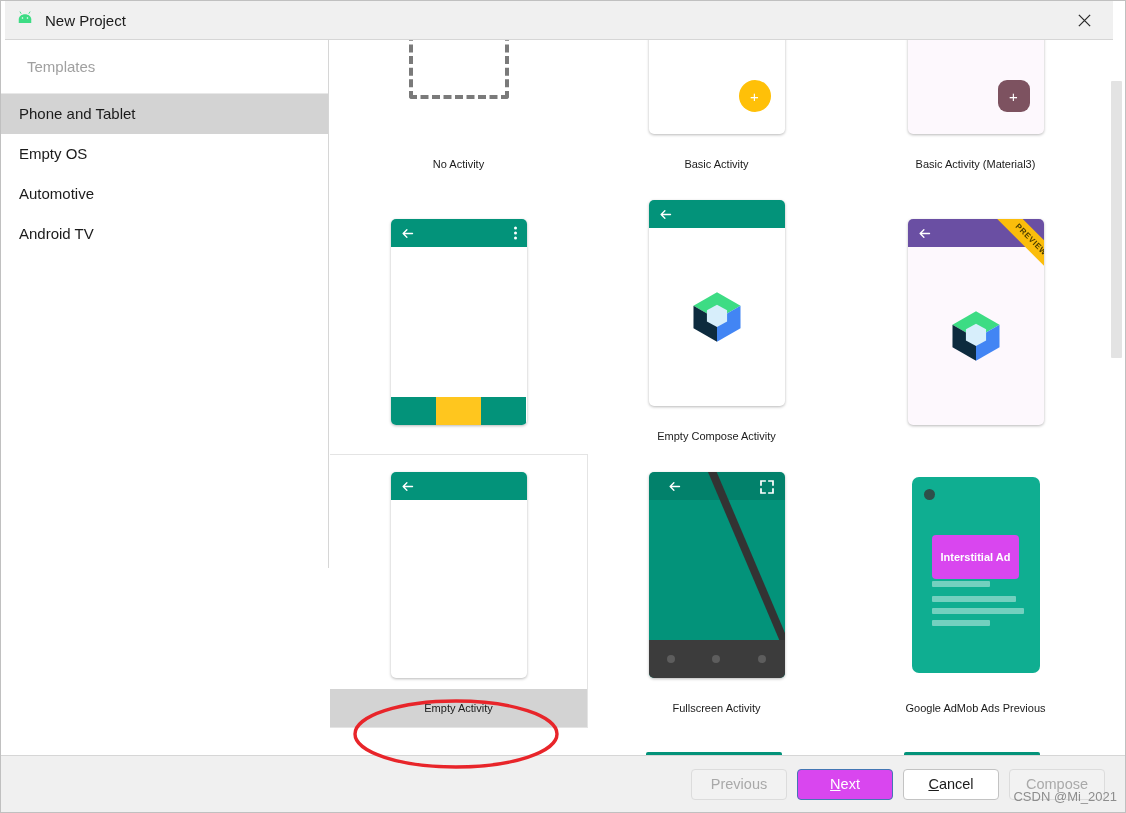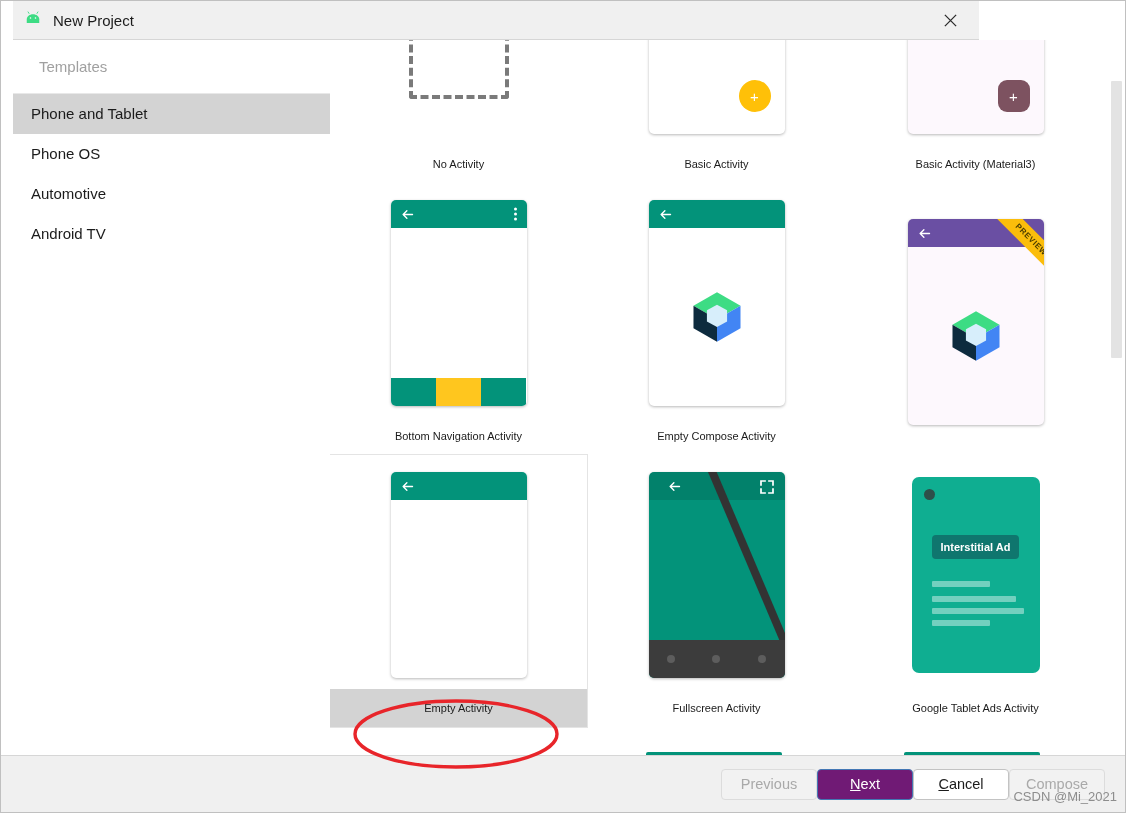--- a/index.html
+++ b/index.html
@@ -12,42 +12,42 @@
   #dialog {
     position: relative;
     width: 1126px; height: 813px;
     background: #ffffff;
     border: 1px solid #c0c0c0;
     overflow: hidden;
   }
 
   
   #titlebar {
-    position: absolute; left: 12px; top: 0;
-    width: 966px; height: 39px;
+    position: absolute; left: 4px; top: 0;
+    width: 1108px; height: 39px;
     background: #f0f0f0;
     border-bottom: 1px solid #d6d6d6;
     display: flex; align-items: center;
   }
   #android-icon { margin-left: 10px; width: 20px; height: 20px; display:block; }
   #titlebar .title {
     margin-left: 10px;
     font-size: 15px; color: #1b1b1b;
   }
   #close-btn {
     position: absolute; right: 0; top: 0;
     width: 58px; height: 38px;
     display: flex; align-items: center; justify-content: center;
     cursor: pointer;
   }
   #close-btn svg { width: 15px; height: 15px; }
 
   
   #sidebar {
-    position: absolute; left: 12px; top: 39px;
+    position: absolute; left: 0; top: 39px;
     width: 328px; height: 528px;
     background: #ffffff;
     border-right: 1px solid #d6d6d6;
   }
   .side-group-label {
     height: 54px; line-height: 54px;
     padding-left: 26px;
     font-size: 15px; color: #a0a0a0;
     border-bottom: 1px solid #e8e8e8;
   }
@@ -201,23 +201,23 @@
     border-radius: 7px;
     overflow: hidden;
   }
   .admob-dot {
     position: absolute; left: 12px; top: 12px;
     width: 11px; height: 11px; border-radius: 50%;
     background: #2e4f4a;
   }
   .admob-badge {
     position: absolute; left: 20px; top: 58px;
-    background: #0f766e; color: #ffffff;
+    background: #d946ef; color: #ffffff;
     font-size: 11px; font-weight: bold;
-    padding: 6px 9px; border-radius: 4px;
+    padding: 16px 9px; border-radius: 4px;
   }
   .admob-line {
     position: absolute; left: 20px; height: 6px;
     background: rgba(255,255,255,0.42); border-radius: 1px;
   }
 
   
   .peek {
     position: absolute; bottom: 0; height: 4px;
     background: #03937a; border-radius: 2px 2px 0 0;
@@ -236,39 +236,39 @@
     border-radius: 1px;
   }
 
   
   #footer {
     position: absolute; left: 0; bottom: 0;
     width: 1126px; height: 57px;
     background: #f0f0f0;
     border-top: 1px solid #d6d6d6;
     display: flex; align-items: center; justify-content: flex-end;
-    padding-right: 22px; gap: 0;
+    padding-right: 22px; gap: 10px;
   }
   .btn {
     min-width: 96px; height: 31px;
     font-size: 14.5px;
     border-radius: 4px;
     display: flex; align-items: center; justify-content: center;
     cursor: pointer;
     border: 1px solid #c3c3c3;
     background: #ffffff;
     color: #1b1b1b;
     padding: 0 14px;
   }
   .btn.disabled {
     color: #a9a9a9; background: #f2f2f2; border-color: #dcdcdc;
     cursor: default;
   }
   .btn.primary {
-    background: #701a75; border: 1px solid #4477b4; color: #ffffff;
+    background: #d946ef; border: 1px solid #4477b4; color: #ffffff;
   }
   .btn u { text-decoration: underline; }
 
   
   #annotation {
     position: absolute; left: 349px; top: 697px;
     width: 216px; height: 72px;
     pointer-events: none;
     z-index: 40;
   }
@@ -298,21 +298,21 @@
       </svg>
     </div>
   </div>
 
   <div id="sidebar">
     <div class="side-group-label">Templates</div>
     <div class="side-item selected">
       <span>Phone and Tablet</span>
     </div>
     <div class="side-item">
-      <span>Phone OS</span>
+      <span>Empty OS</span>
     </div>
     <div class="side-item">
       <span>Automotive</span>
     </div>
     <div class="side-item">
       <span>Android TV</span>
     </div>
   </div>
 
   <div id="content">
@@ -360,21 +360,20 @@
                   <i></i>
                 </div>
             </div>
             <div class="bottomnav">
               <span class="bn-teal"></span>
               <span class="bn-yellow"></span>
               <span class="bn-teal"></span>
             </div>
           </div>
         </div>
-        <div class="tpl-label">Bottom Navigation Activity</div>
       </div>
 
       <div class="tpl-cell">
         <div class="tpl-thumbwrap">
           <div class="phone">
             <div class="appbar">
               <svg class="back-arrow" viewBox="0 0 24 24">
                 <path d="M20 12H5M11 6l-6 6 6 6" stroke="#ffffff" stroke-width="2.2" fill="none" stroke-linecap="round" stroke-linejoin="round"></path>
               </svg>
             </div>
@@ -454,21 +453,21 @@
         <div class="tpl-thumbwrap">
           <div class="admob">
             <div class="admob-dot"></div>
             <div class="admob-badge">Interstitial Ad</div>
             <div class="admob-line" style="top:104px;width:58px;"></div>
             <div class="admob-line" style="top:119px;width:84px;"></div>
             <div class="admob-line" style="top:131px;width:92px;"></div>
             <div class="admob-line" style="top:143px;width:58px;"></div>
           </div>
         </div>
-        <div class="tpl-label">Google Tablet Ads Activity</div>
+        <div class="tpl-label">Google AdMob Ads Previous</div>
       </div>
 
     </div>
 
     <div class="peek" style="left:316px;width:136px;"></div>
     <div class="peek" style="left:574px;width:136px;"></div>
   </div>
 
   <div id="scrollbar-track">
     <div id="scrollbar-thumb"></div>

